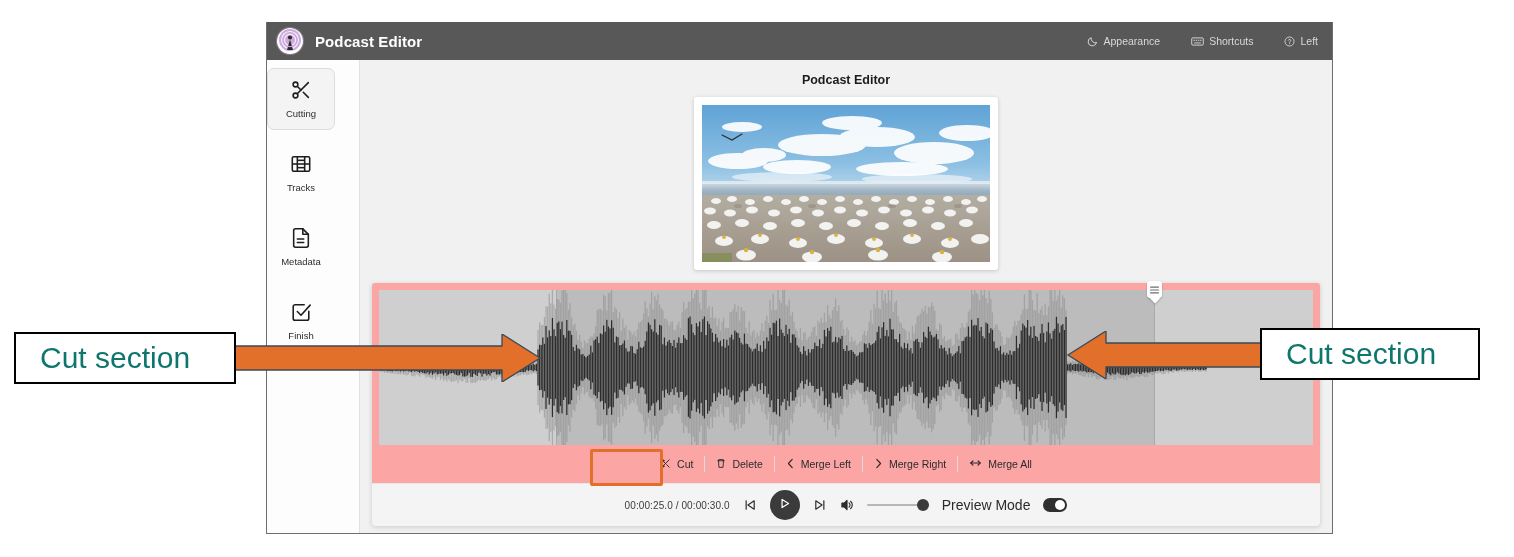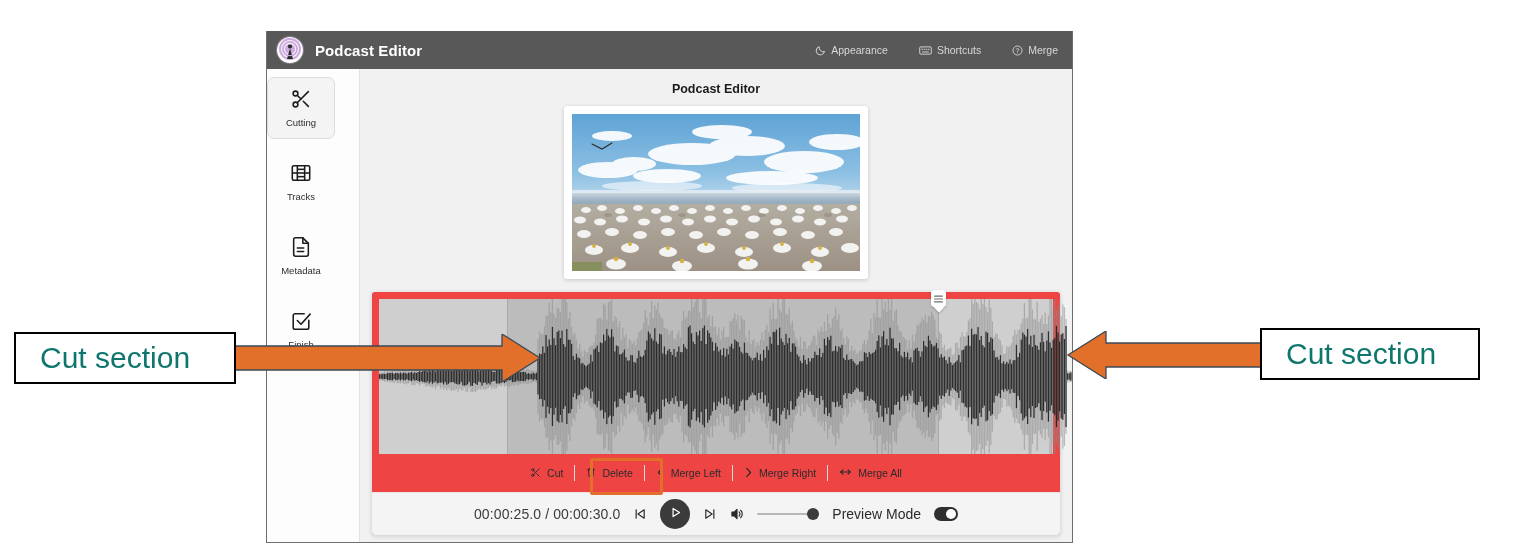--- a/index.html
+++ b/index.html
@@ -12,22 +12,22 @@
     height: 557px;
     position: relative;
     font-family: "Liberation Sans", sans-serif;
     overflow: hidden;
   }
 
   
   #app-window {
     position: absolute;
     left: 266px;
-    top: 31px;
-    width: 807px;
+    top: 22px;
+    width: 1067px;
     height: 512px;
     background: #ffffff;
     border: 1px solid #6e6e6e;
     border-top: none;
     box-sizing: border-box;
     overflow: hidden;
     display: flex;
     flex-direction: column;
   }
 
@@ -148,21 +148,21 @@
     height: 157px;
     position: relative;
     overflow: hidden;
     background: #9fbcd4;
   }
   #preview-image svg { display:block; }
 
   
   #editor-card {
     margin: 13px 0 0 0;
-    background: #ef4444;
+    background: #fca5a5;
     border-radius: 3px;
     box-shadow: 0 1px 5px rgba(0,0,0,0.16);
     flex: 0 0 auto;
     position: relative;
   }
   #waveform-wrap {
     position: relative;
     height: 155px;
     margin: 7px 7px 0 7px;
     background: #cfcfcf;
@@ -244,21 +244,21 @@
     height: 42px;
     background: #f4f4f4;
     display: flex;
     align-items: center;
     justify-content: center;
     gap: 13px;
     border-bottom-left-radius: 3px;
     border-bottom-right-radius: 3px;
   }
   #time-display {
-    font-size: 14px;
+    font-size: 10px;
     color: #3c3c3c;
     letter-spacing: .1px;
   }
   .transport-icon { cursor: default; display: flex; align-items:center; }
   #play-button {
     width: 30px; height: 30px;
     border-radius: 50%;
     background: #3b3b3b;
     display: flex;
     align-items: center;
@@ -362,21 +362,21 @@
         <span>Shortcuts</span>
       </div>
       <div class="titlebar-action">
         <span>
           <svg width="11" height="11" viewBox="0 0 16 16" fill="none" stroke="#d8d8d8" stroke-width="1.3">
             <circle cx="8" cy="8" r="6.6"></circle>
             <path d="M6.3 6.1a1.8 1.8 0 0 1 3.5.6c0 1.2-1.8 1.5-1.8 2.5" stroke-linecap="round"></path>
             <circle cx="8" cy="11.3" r=".75" fill="#d8d8d8" stroke="none"></circle>
           </svg>
         </span>
-        <span>Merge</span>
+        <span>Left</span>
       </div>
     </div>
   </div>
 
   <div id="app-body">
 
     <div id="sidebar">
 
       <div class="sidebar-item active">
         <span>

